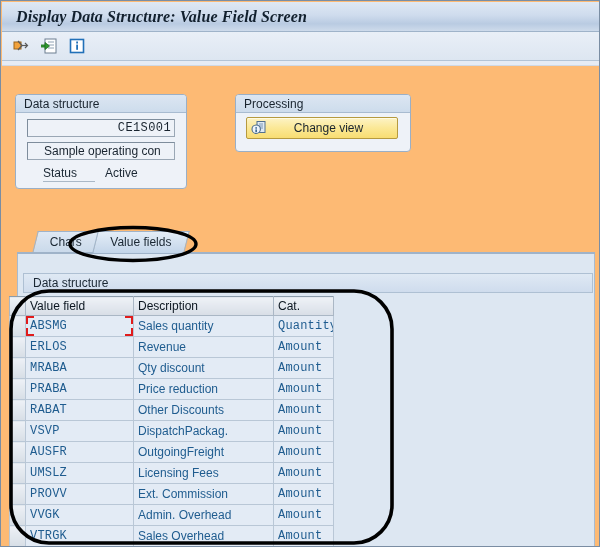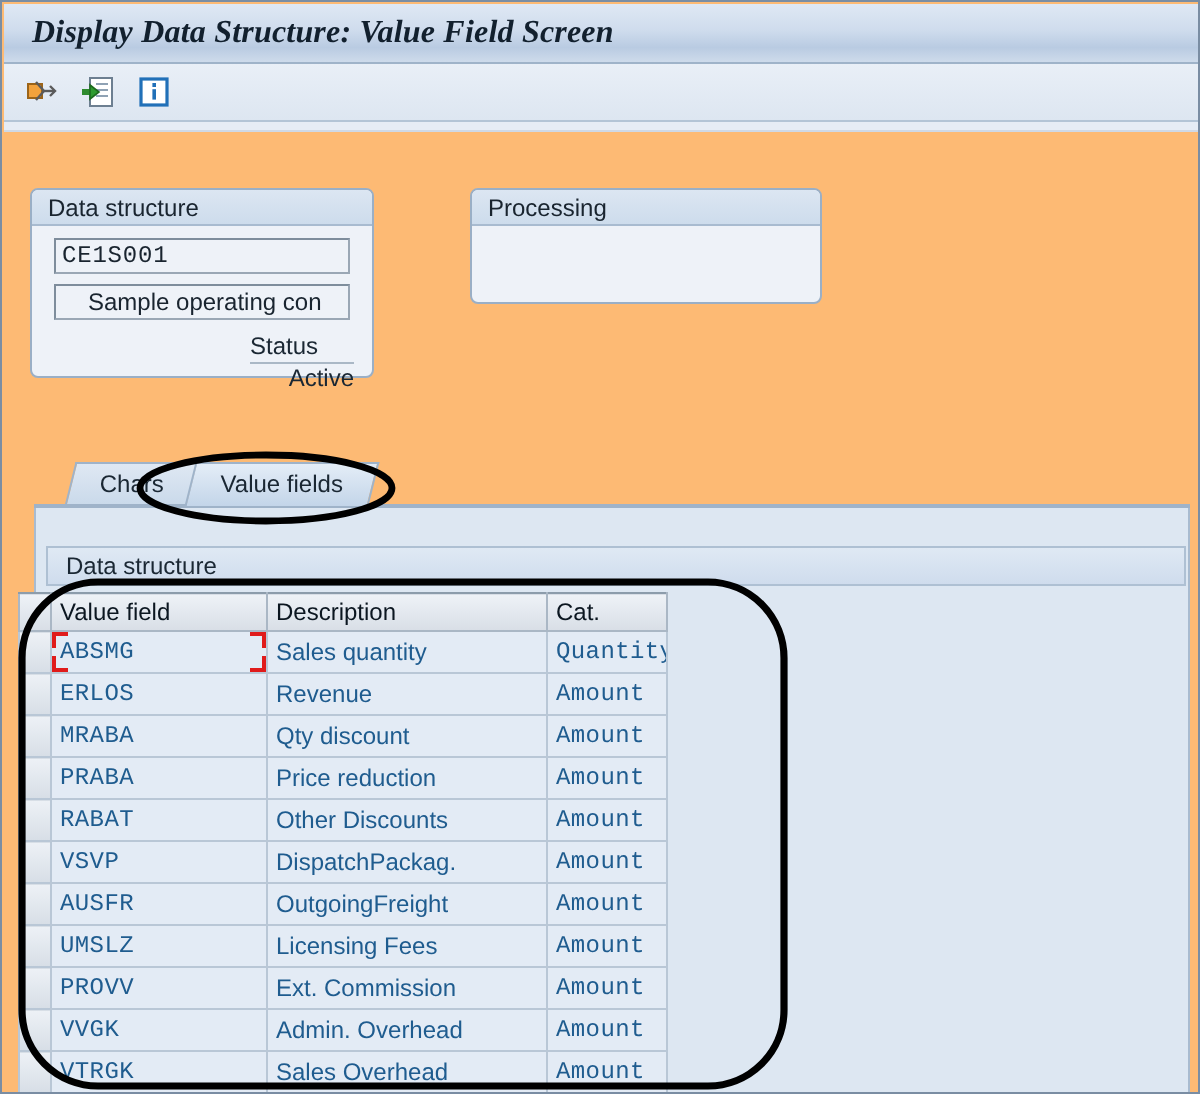--- a/index.html
+++ b/index.html
@@ -119,32 +119,31 @@
     background: #eef2f8;
     border: 1px solid #9aa7b5;
     border-top-color: #7e8d9c;
     border-left-color: #7e8d9c;
     font-size: 12px;
     color: #19242f;
     padding: 0 3px;
     line-height: 16px;
     height: 18px;
   }
-  .mono { font-family: "Liberation Mono", monospace; font-size: 12px; letter-spacing:0.4px;}
+  .mono { font-family: "Liberation Mono", monospace; font-size: 12px; letter-spacing:0.4px;text-align:right;}
 
   #ds-field-key { left: 26px; top: 118px; width: 148px; }
   #ds-field-desc { left: 26px; top: 141px; width: 148px; padding-left: 16px; }
 
   .status-row {
     position: absolute;
-    left: 26px; top: 165px;
+    left: 42px; top: 165px;
     width: 150px;
     display: flex;
-    align-items: flex-end;
-    flex-direction: column;
+    align-items: flex-start;
   }
   .status-label {
     font-size: 12px;
     color: #1a2733;
     border-bottom: 1px solid #aab8c6;
     padding-bottom: 1px;
     width: 52px;
     display: inline-block;
   }
   .status-value {
@@ -361,20 +360,34 @@
   <input class="sap-input mono" id="ds-field-key" type="text" readonly="" value="CE1S001" style="">
   <input class="sap-input" id="ds-field-desc" type="text" readonly="" value="Sample operating con" style="">
   <div class="status-row">
     <span class="status-label">Status</span>
     <span class="status-value">Active</span>
   </div>
 
   <div class="groupbox" id="gb-processing">
     <div class="gb-header">Processing</div>
   </div>
+  <div class="sap-button">
+    <span class="btn-ico">
+      <svg width="16" height="16" viewBox="0 0 16 16">
+        <rect x="6" y="1.5" width="8" height="11" fill="#dfe9f4" stroke="#51708e" stroke-width="1"></rect>
+        <rect x="8" y="3.5" width="4" height="1" fill="#7e9ab5"></rect>
+        <rect x="8" y="5.5" width="4" height="1" fill="#7e9ab5"></rect>
+        <rect x="8" y="7.5" width="4" height="1" fill="#7e9ab5"></rect>
+        <circle cx="5.2" cy="9.2" r="4.2" fill="#eef4fa" stroke="#4d6e8d" stroke-width="1.1"></circle>
+        <rect x="4.4" y="7.2" width="1.5" height="1.5" fill="#2a5b85"></rect>
+        <rect x="4.4" y="9.4" width="1.5" height="2.6" fill="#2a5b85"></rect>
+      </svg>
+    </span>
+    <span class="btn-label">Change view</span>
+  </div>
 
   <div class="tabstrip">
     <div class="tab" id="tab-chars">
       <span>Chars</span>
     </div>
     <div class="tab" id="tab-value-fields">
       <span>Value fields</span>
     </div>
   </div>
   <div class="tab-underline"></div>

